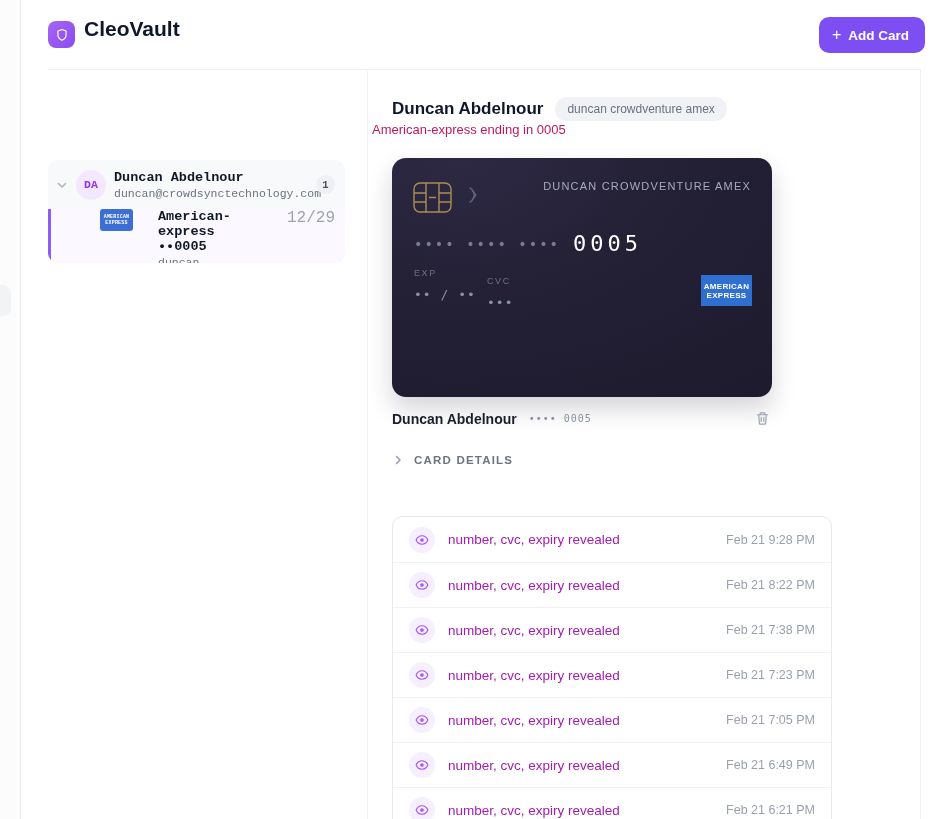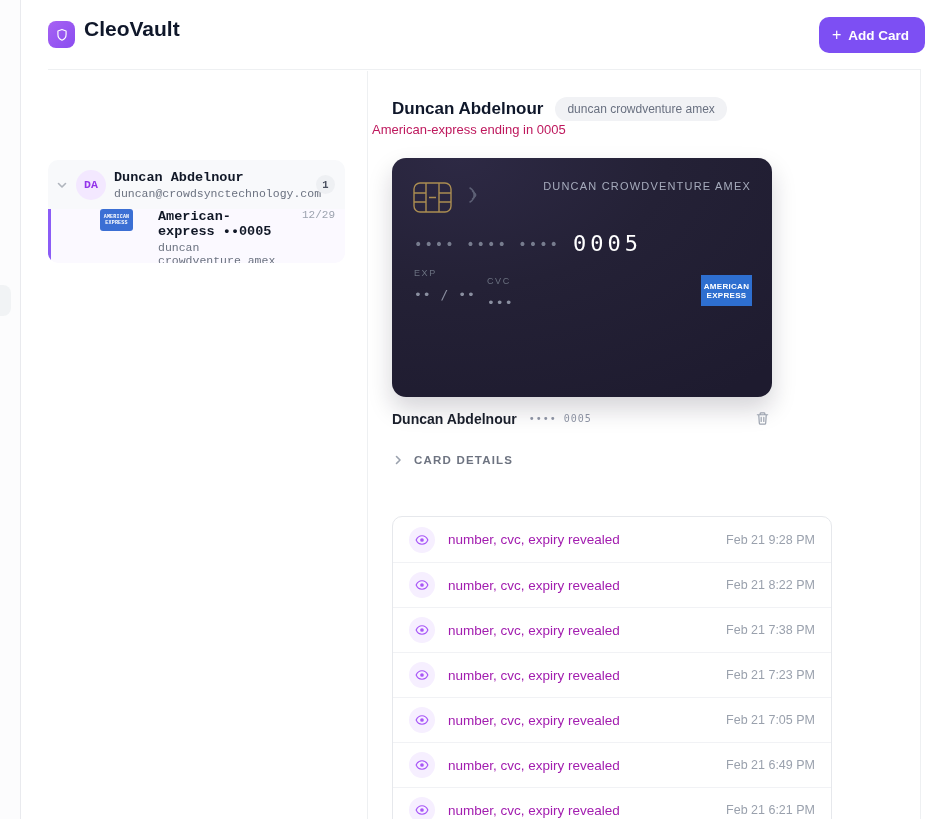--- a/index.html
+++ b/index.html
@@ -47,21 +47,21 @@
     font-size:10.5px; font-weight:600; display:flex; align-items:center; justify-content:center; flex:none; }
 
   .card-row { height:54px; background:#fbf9ff; border-left:3px solid #8b5cf6; display:flex; align-items:flex-start;
     padding:0 10px 0 49px; gap:25px; cursor:pointer; }
   .amex-mini { width:33px; height:22px; background:#3b6fd4; border-radius:3px; color:#fff; font-weight:800;
     font-size:5px; letter-spacing:.2px; display:flex; flex-direction:column; align-items:center; justify-content:center;
     line-height:6px; flex:none; text-align:center; }
   .card-row-meta { flex:1; }
   .card-row-title { font-size:13.5px; font-weight:600; color:#111827; }
   .card-row-sub { font-size:11.5px; color:#6b7280; margin-top:2px; }
-  .card-row-exp { font-size:11px; color:#9ca3af; }
+  .card-row-exp { font-size:16px; color:#9ca3af; }
 
   
   .detail-title-row { position:absolute; left:370px; top:97px; display:flex; align-items:center; gap:12px; }
   .detail-title { font-size:17px; font-weight:700; color:#0f172a; }
   .tag-pill { background:#f1f2f5; color:#697080; border-radius:999px; padding:5px 12px; font-size:12px; }
   .detail-sub { position:absolute; left:350px; top:122px; font-size:13px; color:#be185d; }
 
   .pay-card { position:absolute; left:370px; top:158px; width:380px; height:239px; border-radius:14px;
     background:radial-gradient(120% 120% at 18% 0%, #2d2944 0%, #242136 45%, #1e1b2f 100%);
     box-shadow:0 12px 24px rgba(20,18,40,.18); }

